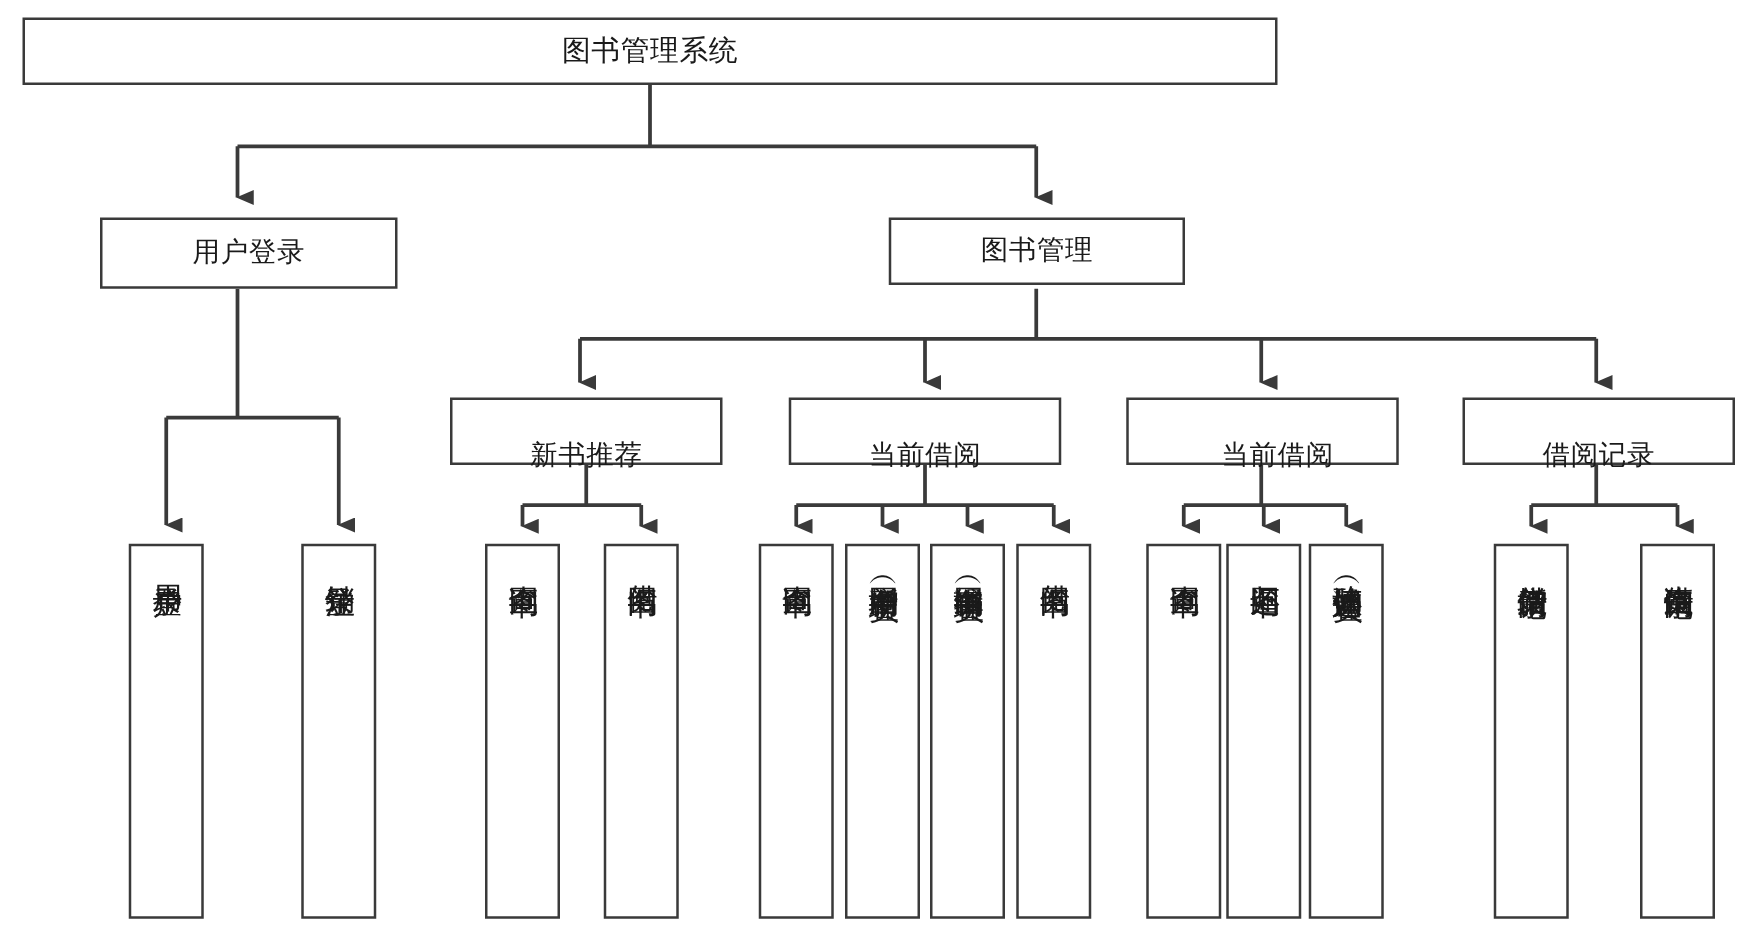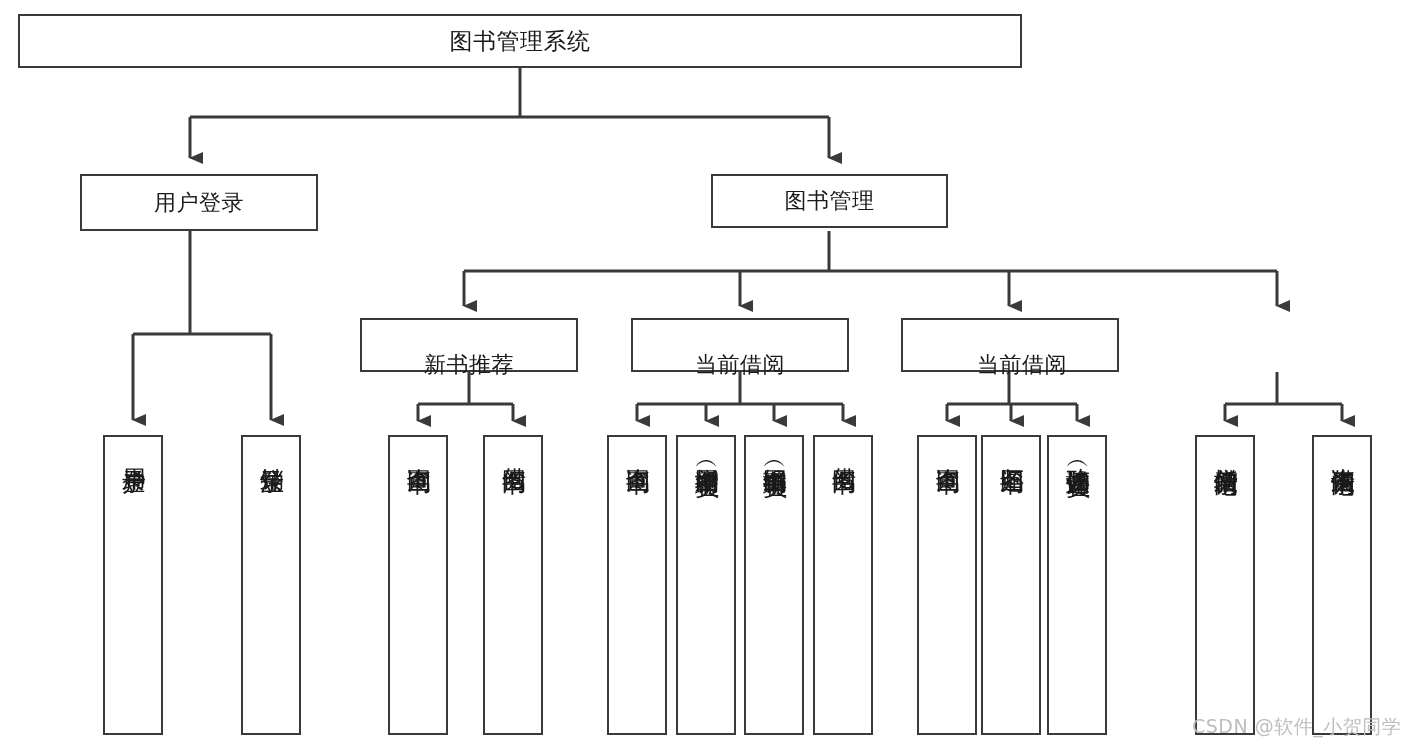--- a/index.html
+++ b/index.html
@@ -139,20 +139,23 @@
 
   <div class="node level3" style="left:360px; top:318px; width:218px; height:54px;">
     <span class="label">新书推荐</span>
   </div>
   <div class="node level3" style="left:631px; top:318px; width:218px; height:54px;">
     <span class="label">当前借阅</span>
   </div>
   <div class="node level3" style="left:901px; top:318px; width:218px; height:54px;padding-left:24px;">
     <span class="label">当前借阅</span>
   </div>
+  <div class="node level3" style="left:1170px; top:318px; width:218px; height:54px;">
+    <span class="label">借阅记录</span>
+  </div>
 
   <div class="node leaf" style="left:103px; top:435px; width:60px; height:300px;">
     <span class="label">用户登录</span>
   </div>
   <div class="node leaf" style="left:241px; top:435px; width:60px; height:300px;">
     <span class="label">注销登录</span>
   </div>
 
   <div class="node leaf" style="left:388px; top:435px; width:60px; height:300px;">
     <span class="label">查询图书</span>
@@ -184,15 +187,14 @@
     <span class="label">确认归还（管理员）</span>
   </div>
 
   <div class="node leaf" style="left:1195px; top:435px; width:60px; height:300px;">
     <span class="label">新增借阅记录</span>
   </div>
   <div class="node leaf" style="left:1312px; top:435px; width:60px; height:300px;">
     <span class="label">查询借阅记录</span>
   </div>
 
-  <div class="watermark" style="left:1192px; top:714px;">CSDN @软件_小贺同学</div>
 
 </div>
 
 </body></html>

